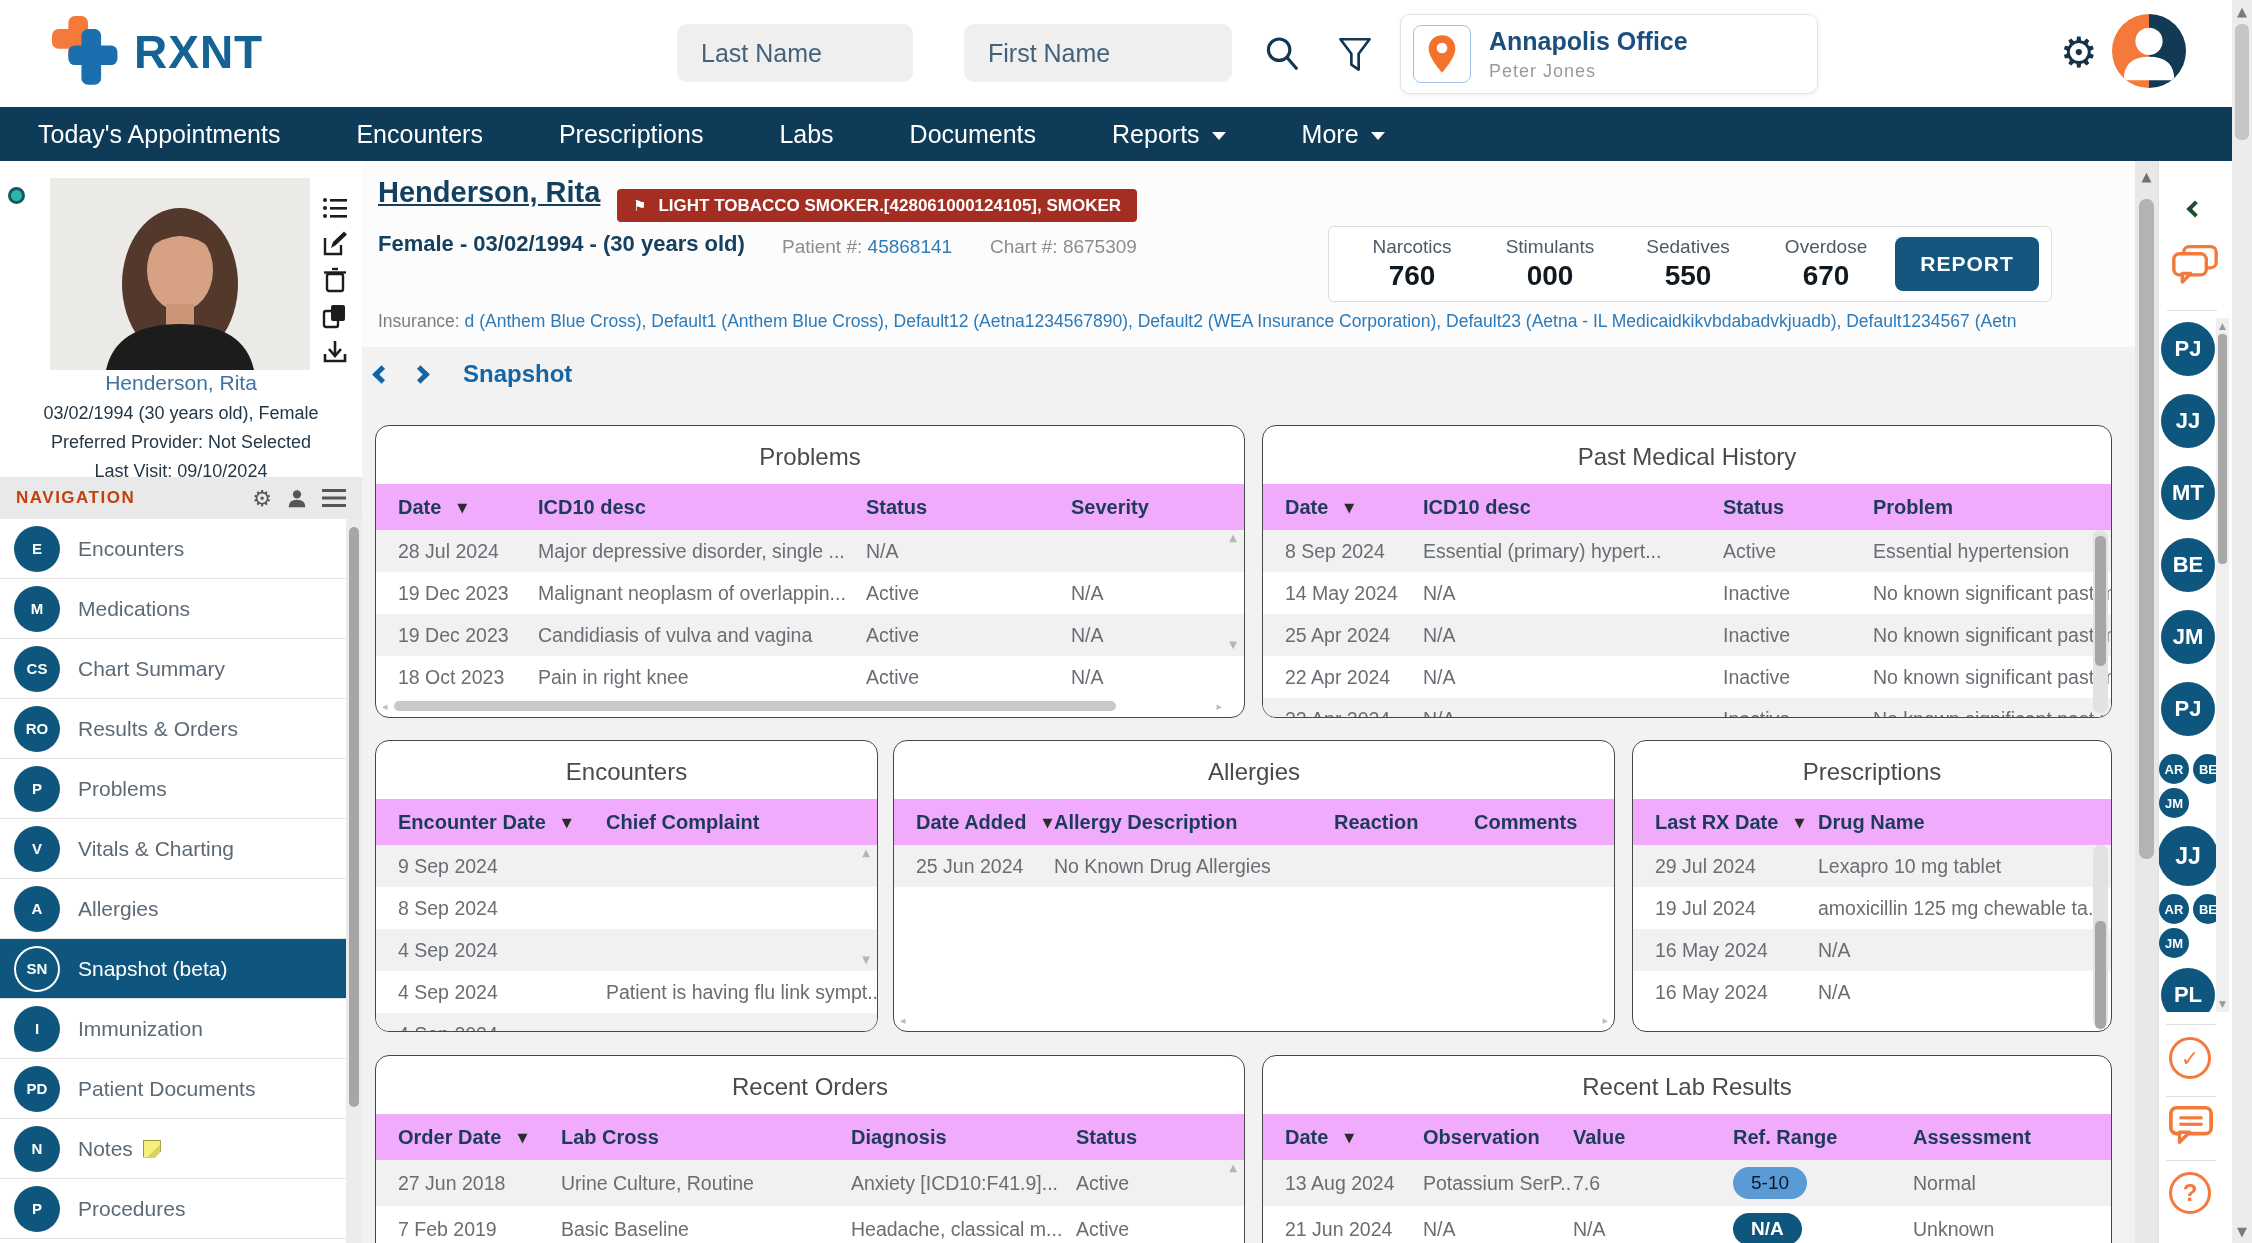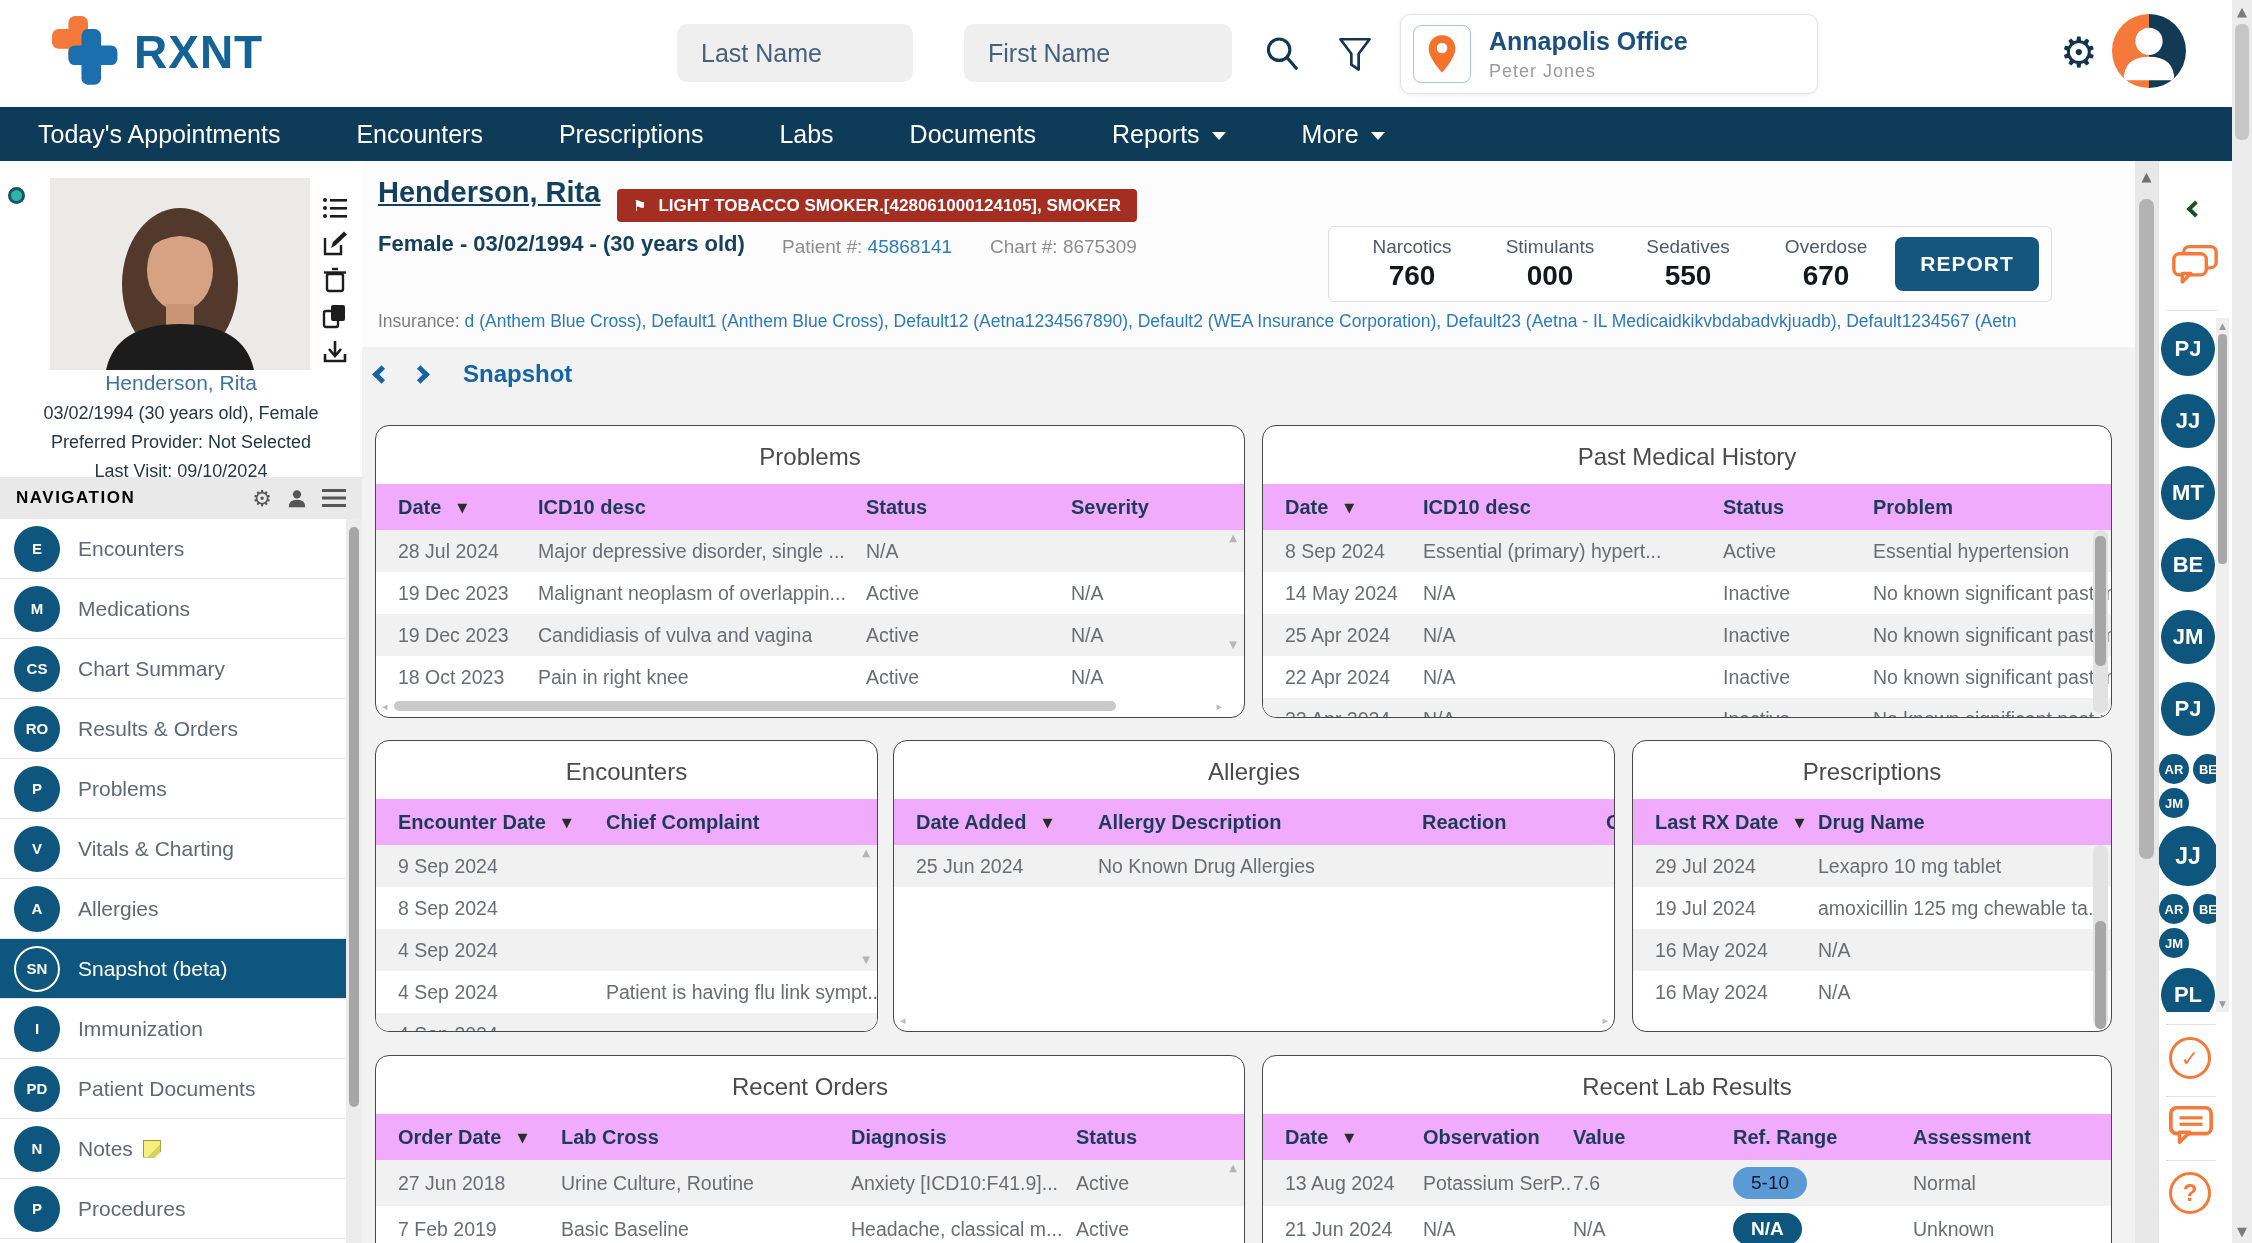--- a/index.html
+++ b/index.html
@@ -44,21 +44,21 @@
   .teal-dot{position:absolute;left:8px;top:26px;width:17px;height:17px;border-radius:50%;
             background:#2cb5aa;border:3px solid #17565e;}
   .photo{position:absolute;left:50px;top:17px;width:260px;height:192px;cursor:pointer;}
   .side-ico{position:absolute;left:322px;width:26px;height:26px;cursor:pointer;}
   .pt-lines{position:absolute;left:0;top:210px;width:362px;text-align:center;}
   .pt-name{font-size:21px;color:#40739f;cursor:pointer;}
   .pt-line{font-size:18px;color:#243746;margin-top:8px;}
   .pt-line u{cursor:pointer;}
   .navhead{position:absolute;left:0;top:316px;width:362px;height:42px;background:#e9e9e9;
            display:flex;align-items:center;padding:0 16px;}
-  .navhead-title{font-size:17px;font-weight:bold;color:#000000;letter-spacing:1.5px;}
+  .navhead-title{font-size:17px;font-weight:bold;color:#c2410c;letter-spacing:1.5px;}
   .navhead-icons{margin-left:auto;display:flex;align-items:center;gap:14px;color:#565656;}
   .navlist{position:absolute;left:0;top:358px;width:346px;}
   .nav-row{height:60px;display:flex;align-items:center;padding-left:14px;border-bottom:1px solid #e4e4e4;
            background:#fff;cursor:pointer;}
   .nav-badge{width:46px;height:46px;border-radius:50%;background:#0e567e;color:#fff;font-size:15px;
              font-weight:bold;display:flex;align-items:center;justify-content:center;flex:0 0 46px;}
   .nav-label{margin-left:18px;font-size:21px;color:#5d6a75;display:flex;align-items:center;gap:10px;}
   .nav-row.sel{background:#0e567e;}
   .nav-row.sel .nav-badge{background:transparent;border:2.5px solid #fff;}
   .nav-row.sel .nav-label{color:#fff;}
@@ -104,21 +104,21 @@
   .th{display:flex;align-items:center;cursor:pointer;}
   .sort{font-size:13px;color:#2b2b2b;margin-left:16px;}
   .rows{position:absolute;left:0;right:0;top:104px;}
   .tr{height:42px;font-size:19.5px;color:#686e74;cursor:pointer;background:#fff;}
   .tr:nth-child(odd){background:#f1f1f1;}
   .tr.tall{height:46px;}
   .td{overflow:hidden;white-space:nowrap;}
   .c-problems .grid{grid-template-columns:140px 328px 205px 1fr;}
   .c-pmh .grid{grid-template-columns:138px 300px 150px 1fr;}
   .c-enc .grid{grid-template-columns:208px 1fr;}
-  .c-alg .grid{grid-template-columns:138px 280px 140px 1fr;gap:44px;}
+  .c-alg .grid{grid-template-columns:138px 280px 140px 1fr;}
   .c-rx .grid{grid-template-columns:163px 1fr;}
   .c-ord .grid{grid-template-columns:163px 290px 225px 1fr;}
   .c-lab .grid{grid-template-columns:138px 150px 160px 180px 1fr;}
   .pill{display:inline-flex;align-items:center;justify-content:center;height:32px;padding:0 18px;
         border-radius:16px;font-size:19px;}
   .pill.light{background:#5b9bd5;color:#0f172a;}
   .pill.dark{background:#0e567e;color:#fff;font-weight:bold;}
   
   .vmini{position:absolute;right:4px;top:106px;width:14px;text-align:center;}
   .vmini .arr{font-size:10px;color:#b5b5b5;cursor:pointer;display:block;}

